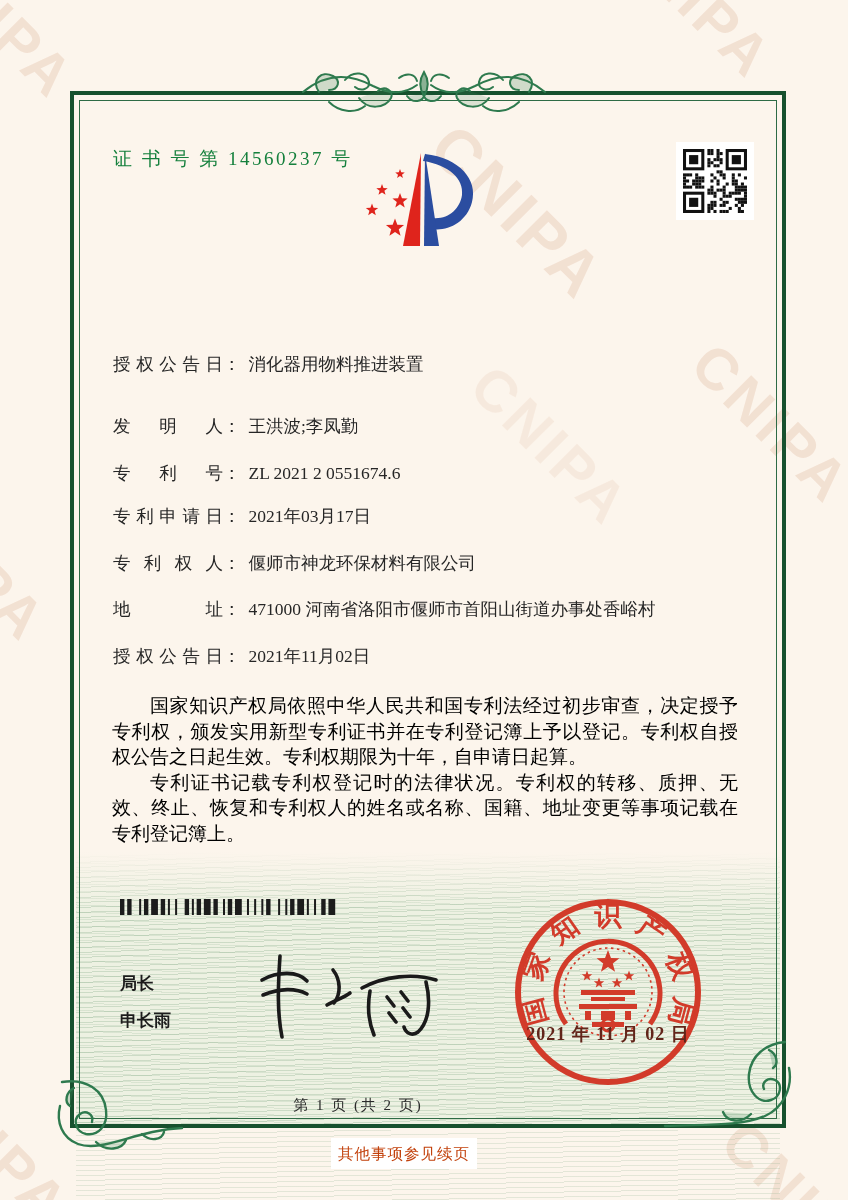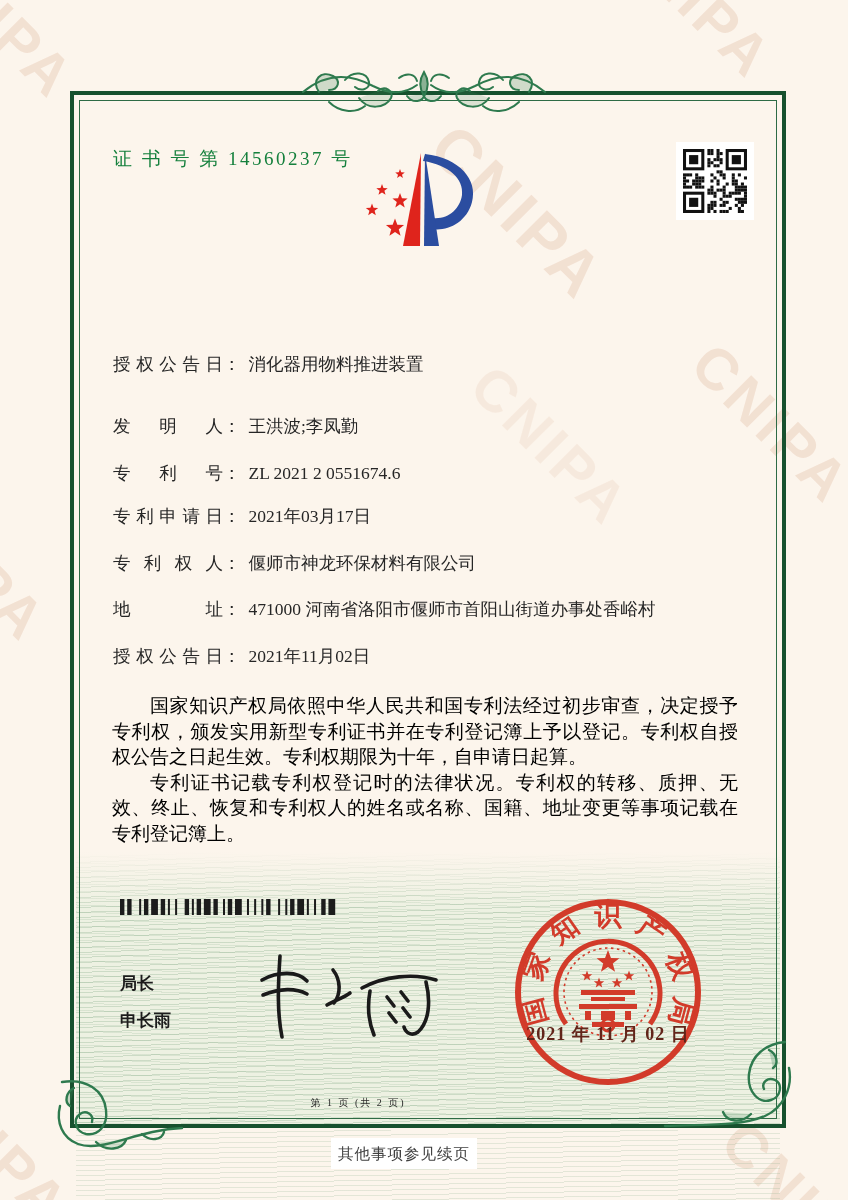--- a/index.html
+++ b/index.html
@@ -92,26 +92,26 @@
   .barcode { position:absolute; left:120px; top:899px; }
 
   .sig-role { position:absolute; left:120px; top:972px; font-family:Liberation Sans, sans-serif; font-size:17px; font-weight:600; color:#1c1c1c; }
   .sig-name { position:absolute; left:120px; top:1009px; font-family:"Liberation Sans","DejaVu Sans",sans-serif; font-size:17px; font-weight:600; color:#1c1c1c; }
   .sig-svg { position:absolute; left:228px; top:942px; }
 
   .seal { position:absolute; left:508px; top:891px; z-index:4; }
 
   .page-info {
     position:absolute; left:70px; top:1096px; width:576px;
-    text-align:center; font-size:10px; letter-spacing:2px; color:#2a2a2a;
+    text-align:center; font-size:15px; letter-spacing:2px; color:#2a2a2a;
   }
   .note-box {
     position:absolute; left:331px; top:1138px; width:146px; height:31px;
     background:#ffffff; text-align:center; line-height:31px;
-    font-size:15.5px; letter-spacing:1px; color:#404040; z-index:4;
+    font-size:15.5px; letter-spacing:1px; color:#c2410c; z-index:4;
   }
 
   .ornament { position:absolute; z-index:3; }
 </style>
 </head>
 <body>
 
 <div class="wm" style="left:-50px;top:-75px;">CNIPA</div>
 <div class="wm" style="left:648px;top:-95px;">CNIPA</div>
 <div class="wm" style="left:468px;top:110px;font-size:64px;">CNIPA</div>

